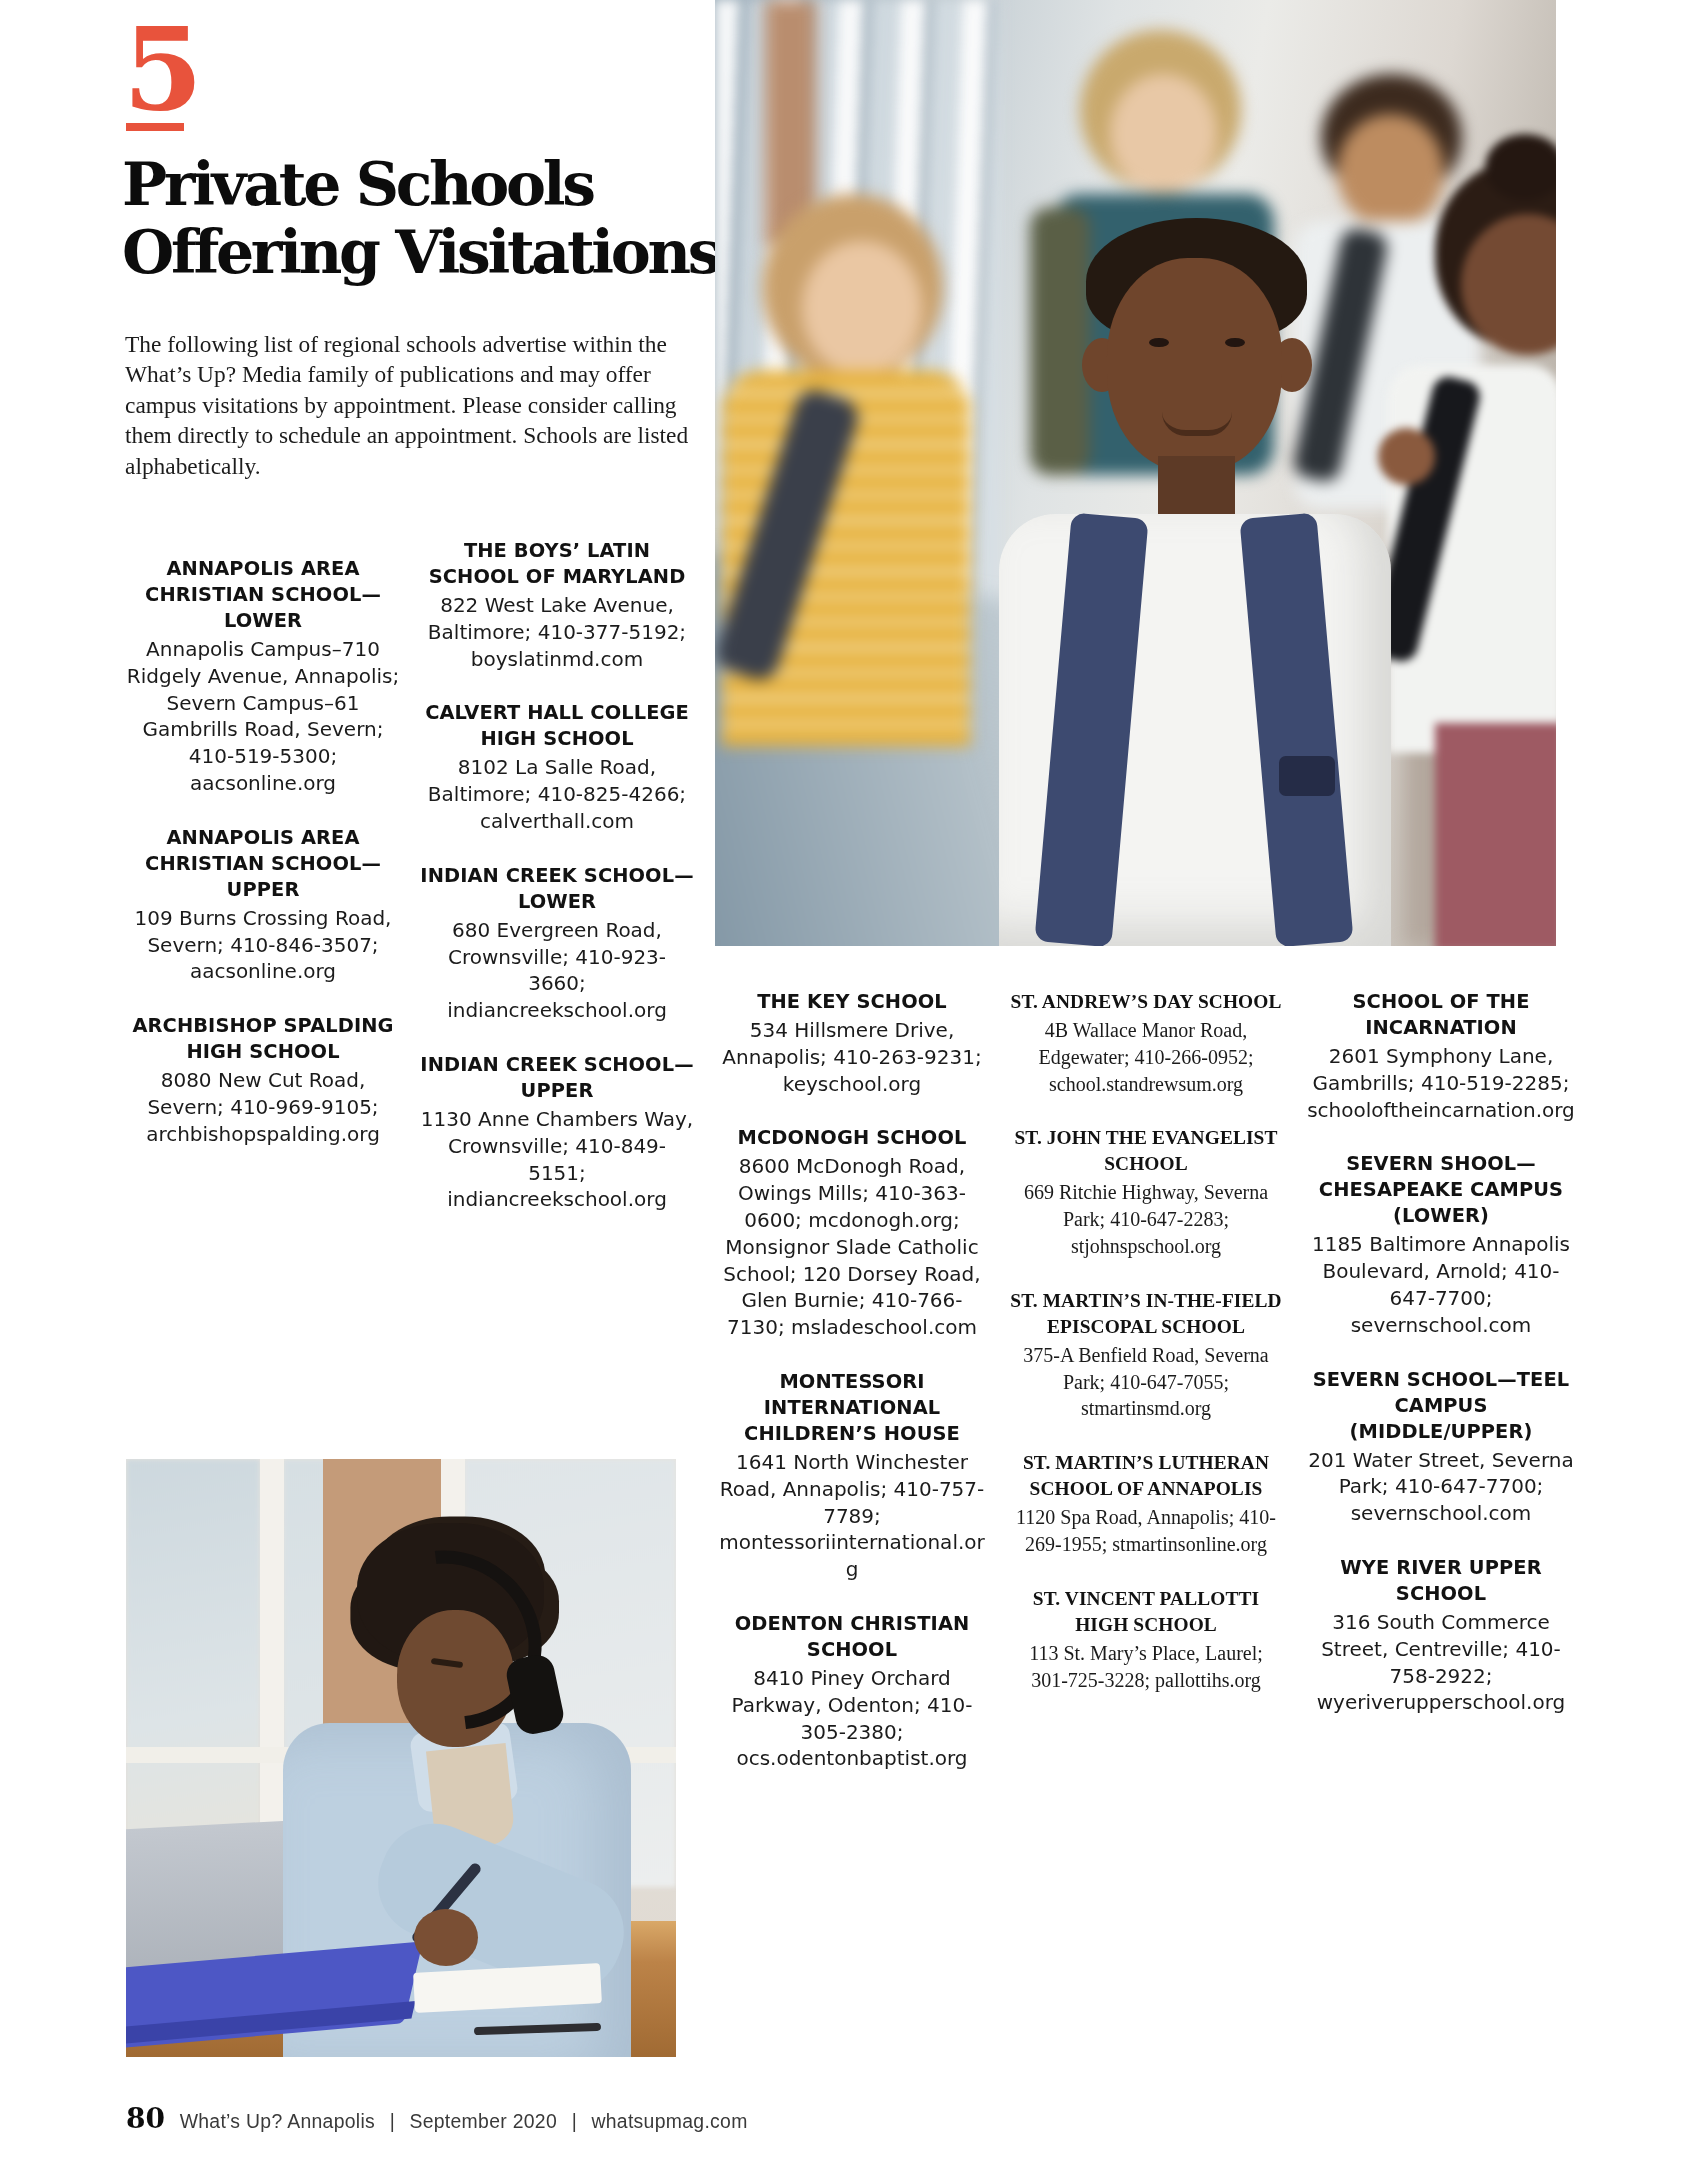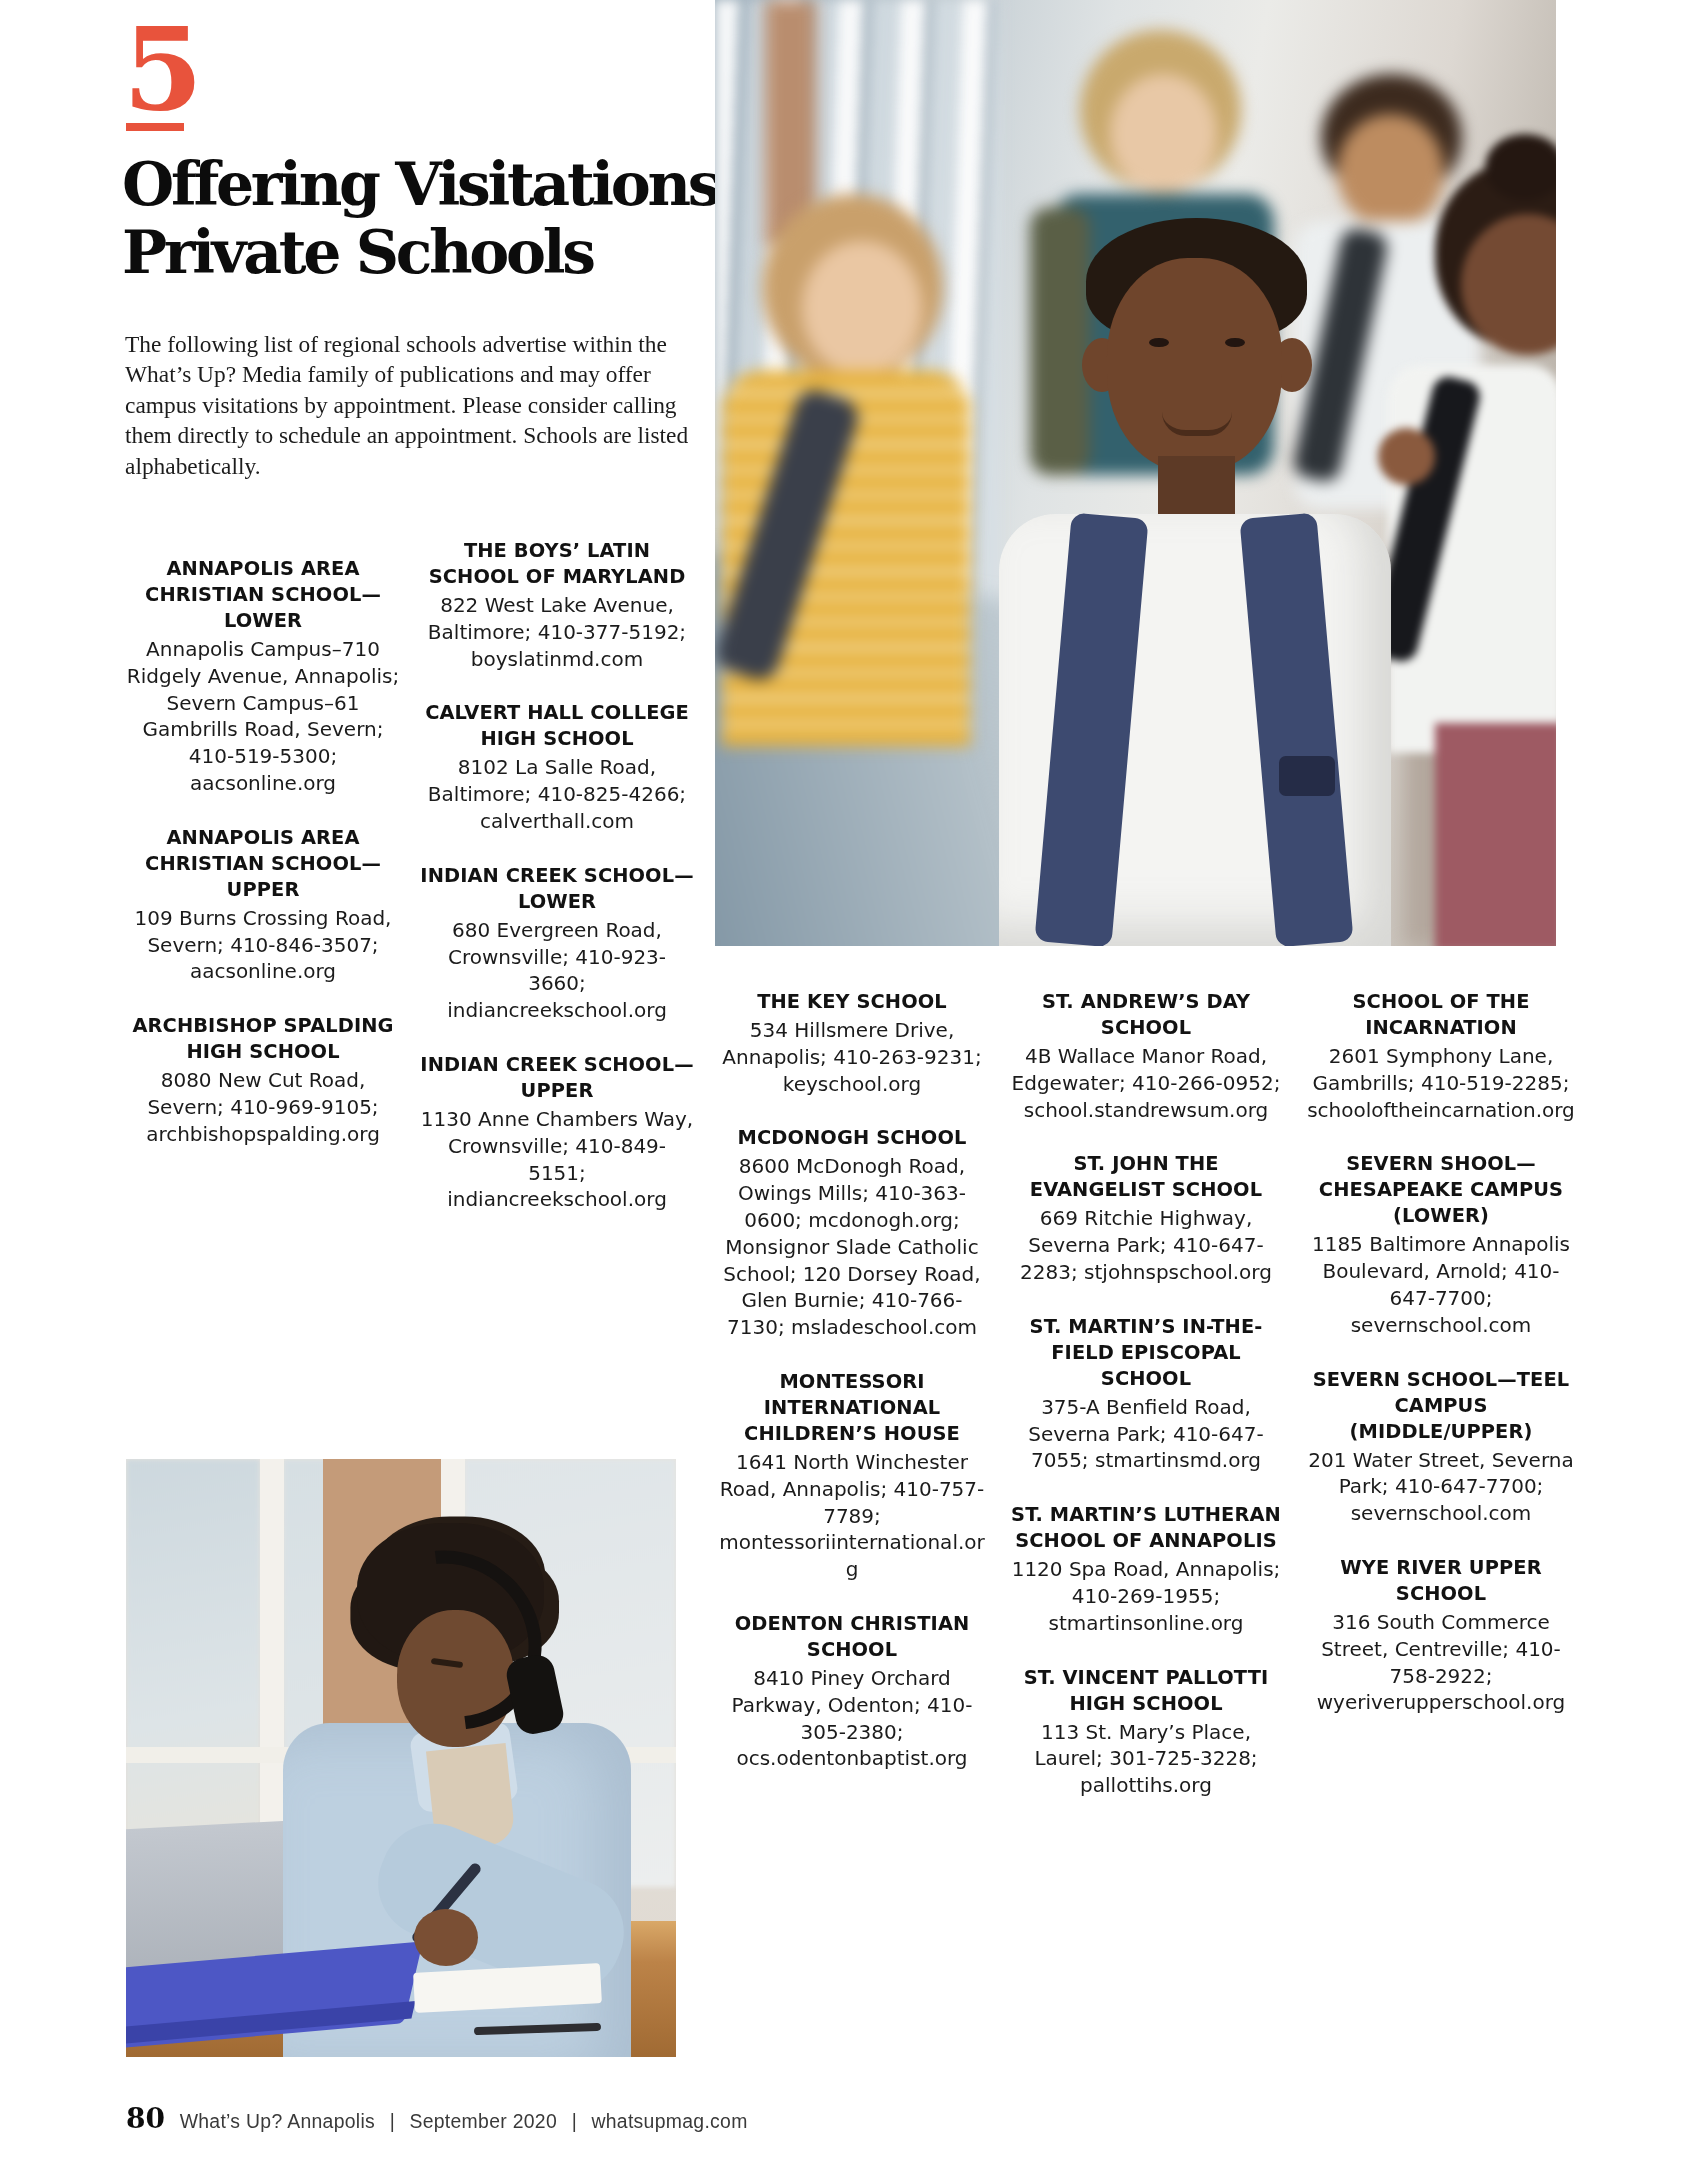--- a/index.html
+++ b/index.html
@@ -14,21 +14,21 @@
         font-weight:bold;font-size:60px;line-height:1.14;letter-spacing:-3.3px;color:#0c0c0c;}
   .page-title span{display:block;}
   .intro{position:absolute;left:125px;top:329px;width:564px;margin:0;
         font-family:"Liberation Serif",serif;font-size:23.4px;line-height:1.3;color:#1c1c1c;}
 
   
   .col{position:absolute;width:274px;}
   .col1{left:126px;top:556px;}
   .col2{left:420px;top:538px;}
   .col3{left:715px;top:989px;}
-  .col4{left:1009px;top:989px;}
+  .col4{left:1009px;top:989px;font-family:Liberation Serif, serif;}
   .col5{left:1304px;top:989px;}
   .entry{margin:0 0 28px 0;text-align:center;}
   .entry-name{font-weight:bold;font-size:19.4px;line-height:1.34;color:#121212;letter-spacing:0.1px;}
   .entry-details{font-size:20px;line-height:1.34;color:#1b1b1b;margin-top:2px;overflow-wrap:anywhere;}
 
   
   .photo{position:absolute;overflow:hidden;}
   .photo *{position:absolute;}
   .photo-top{left:715px;top:0;width:841px;height:946px;}
   .pt-bg{inset:0;background:linear-gradient(100deg,#9fb0bc 0%,#c2ccd2 22%,#dfe3e4 40%,#ebebe8 55%,#ddd8d2 74%,#bdb6ad 90%,#a8a099 100%);}
@@ -116,22 +116,22 @@
 </style>
 </head>
 <body>
 
 <div class="page">
 
   <div class="section-number">5</div>
   <div class="section-rule"></div>
 
   <h1 class="page-title">
+    <span>Private Schools</span>
     <span>Offering Visitations</span>
-    <span>Private Schools</span>
   </h1>
 
   <p class="intro">The following list of regional schools advertise within the What’s Up? Media family of publications and may offer campus visitations by appointment. Please consider calling them directly to schedule an appointment. Schools are listed alphabetically.</p>
 
   <div class="photo photo-top">
     <div class="pt-bg"></div>
     <div class="pt-window"></div>
     <div class="pt-brick"></div>
     <div class="pt-floor"></div>
     <div class="pt-bench"></div>

